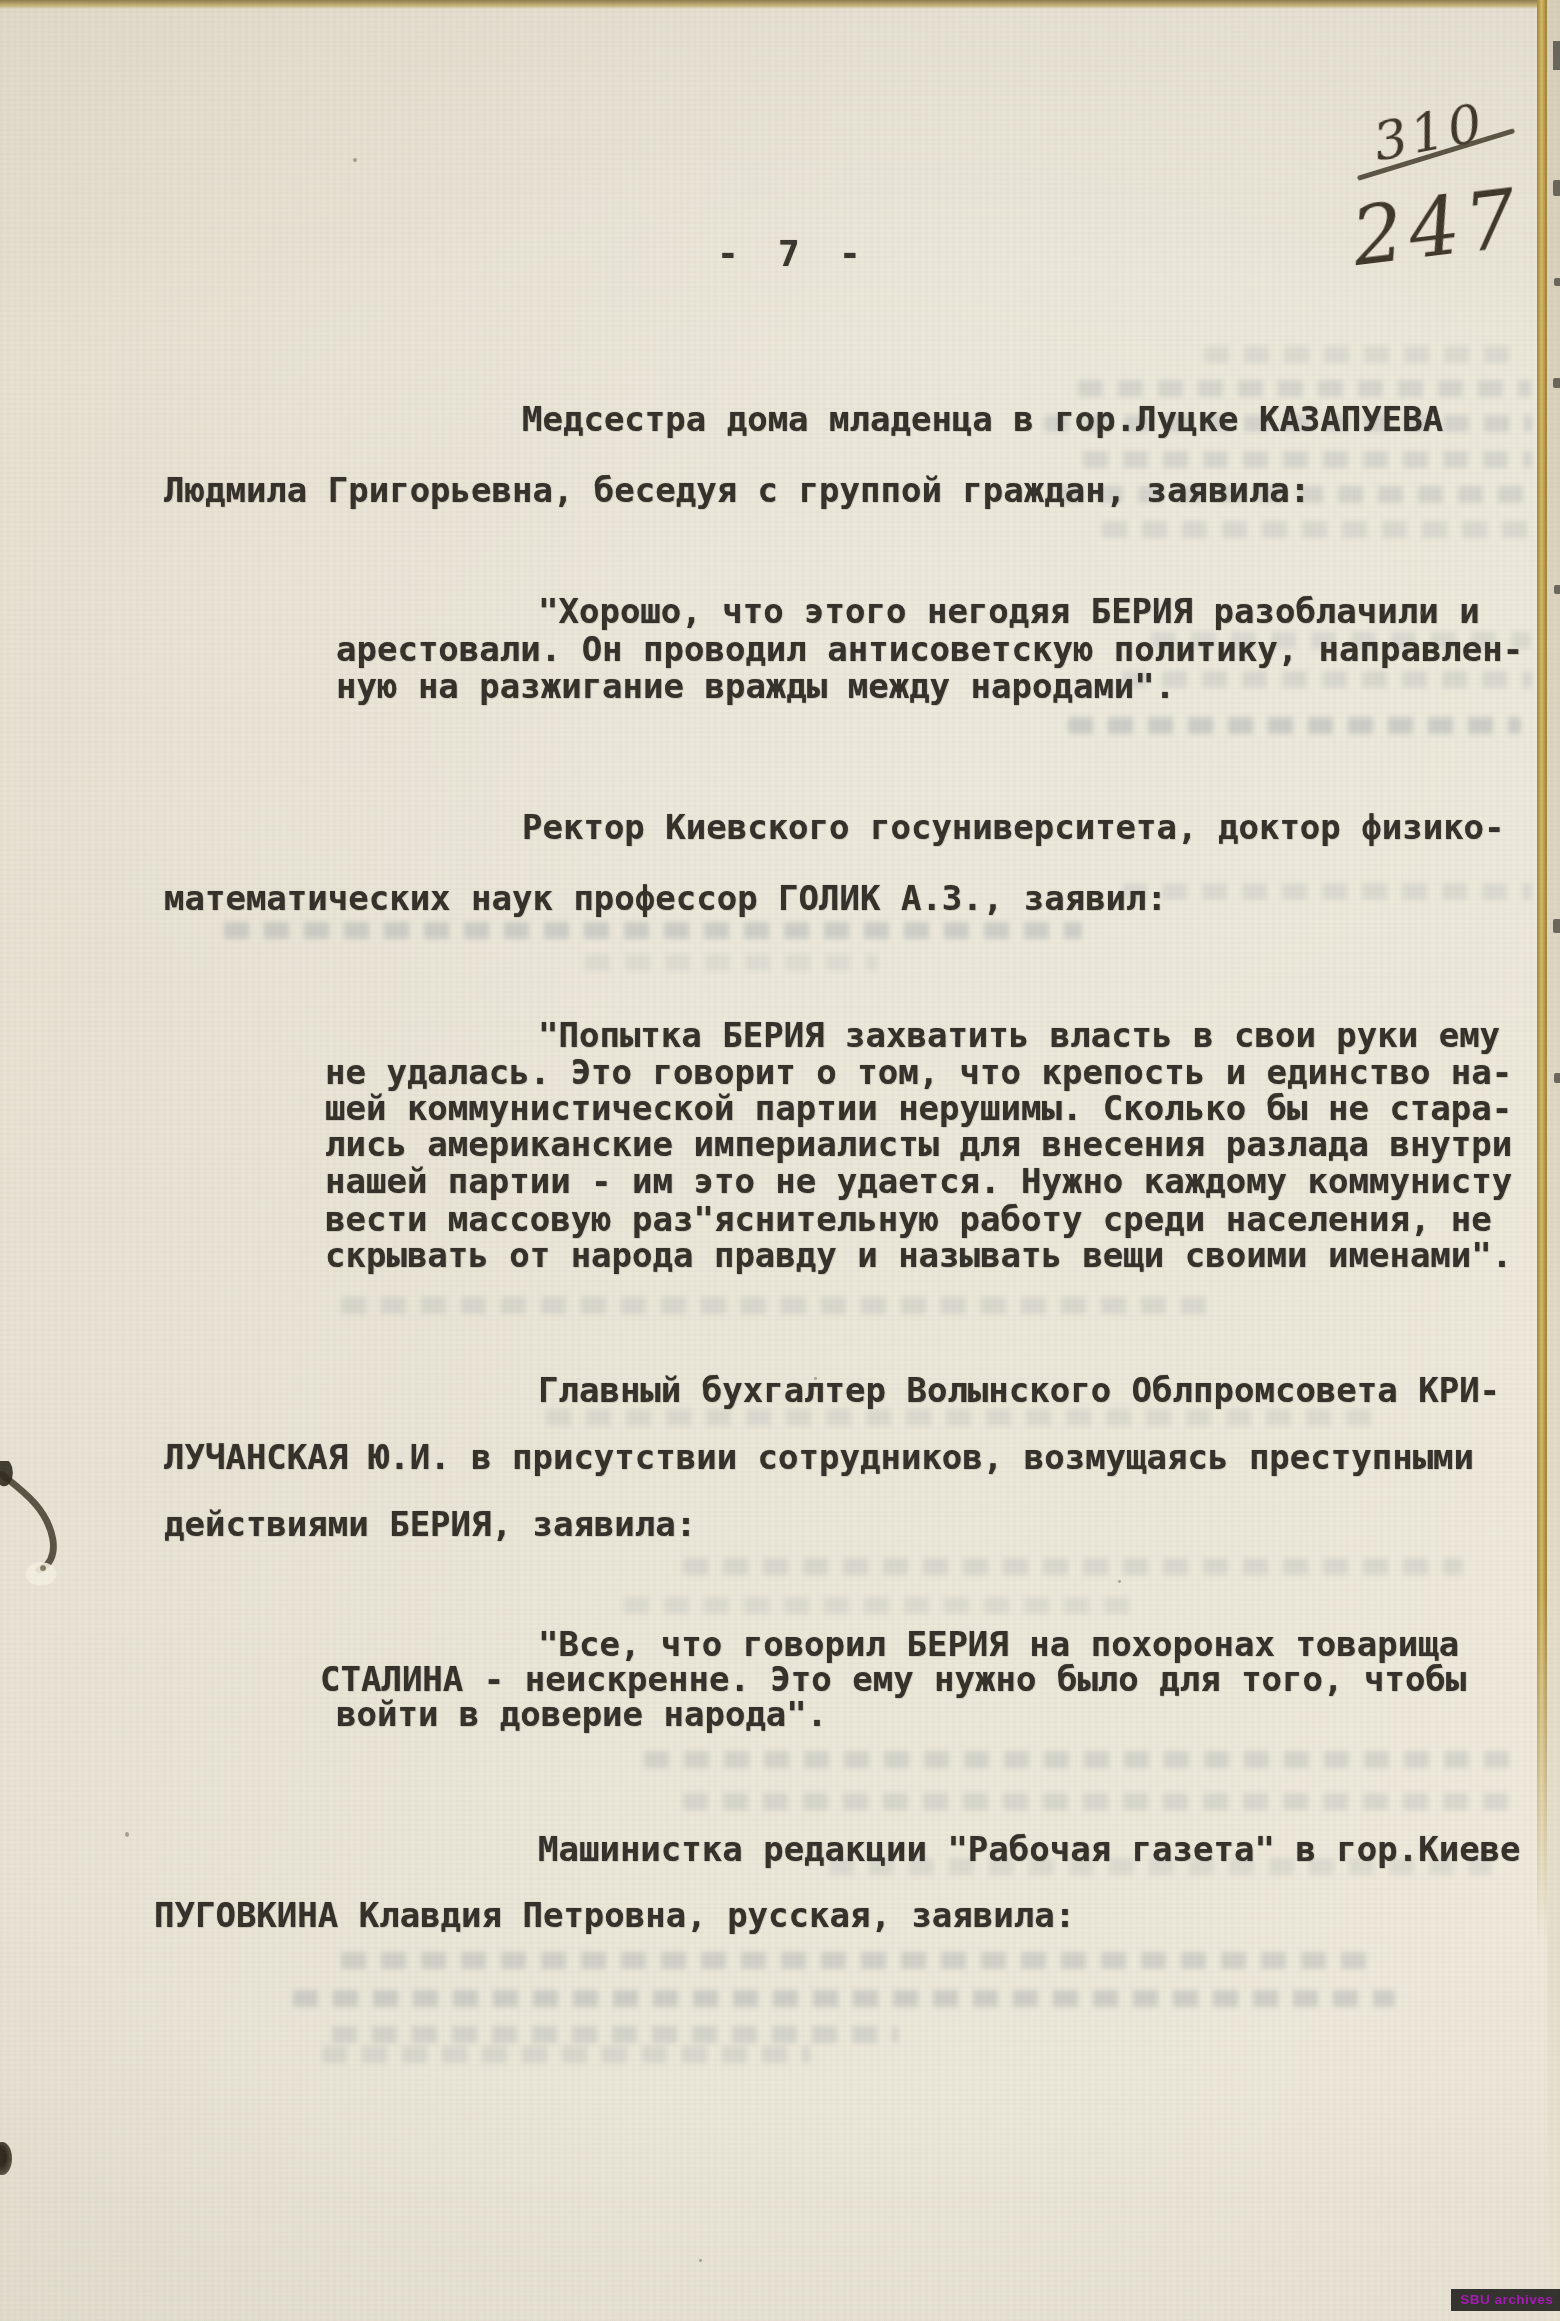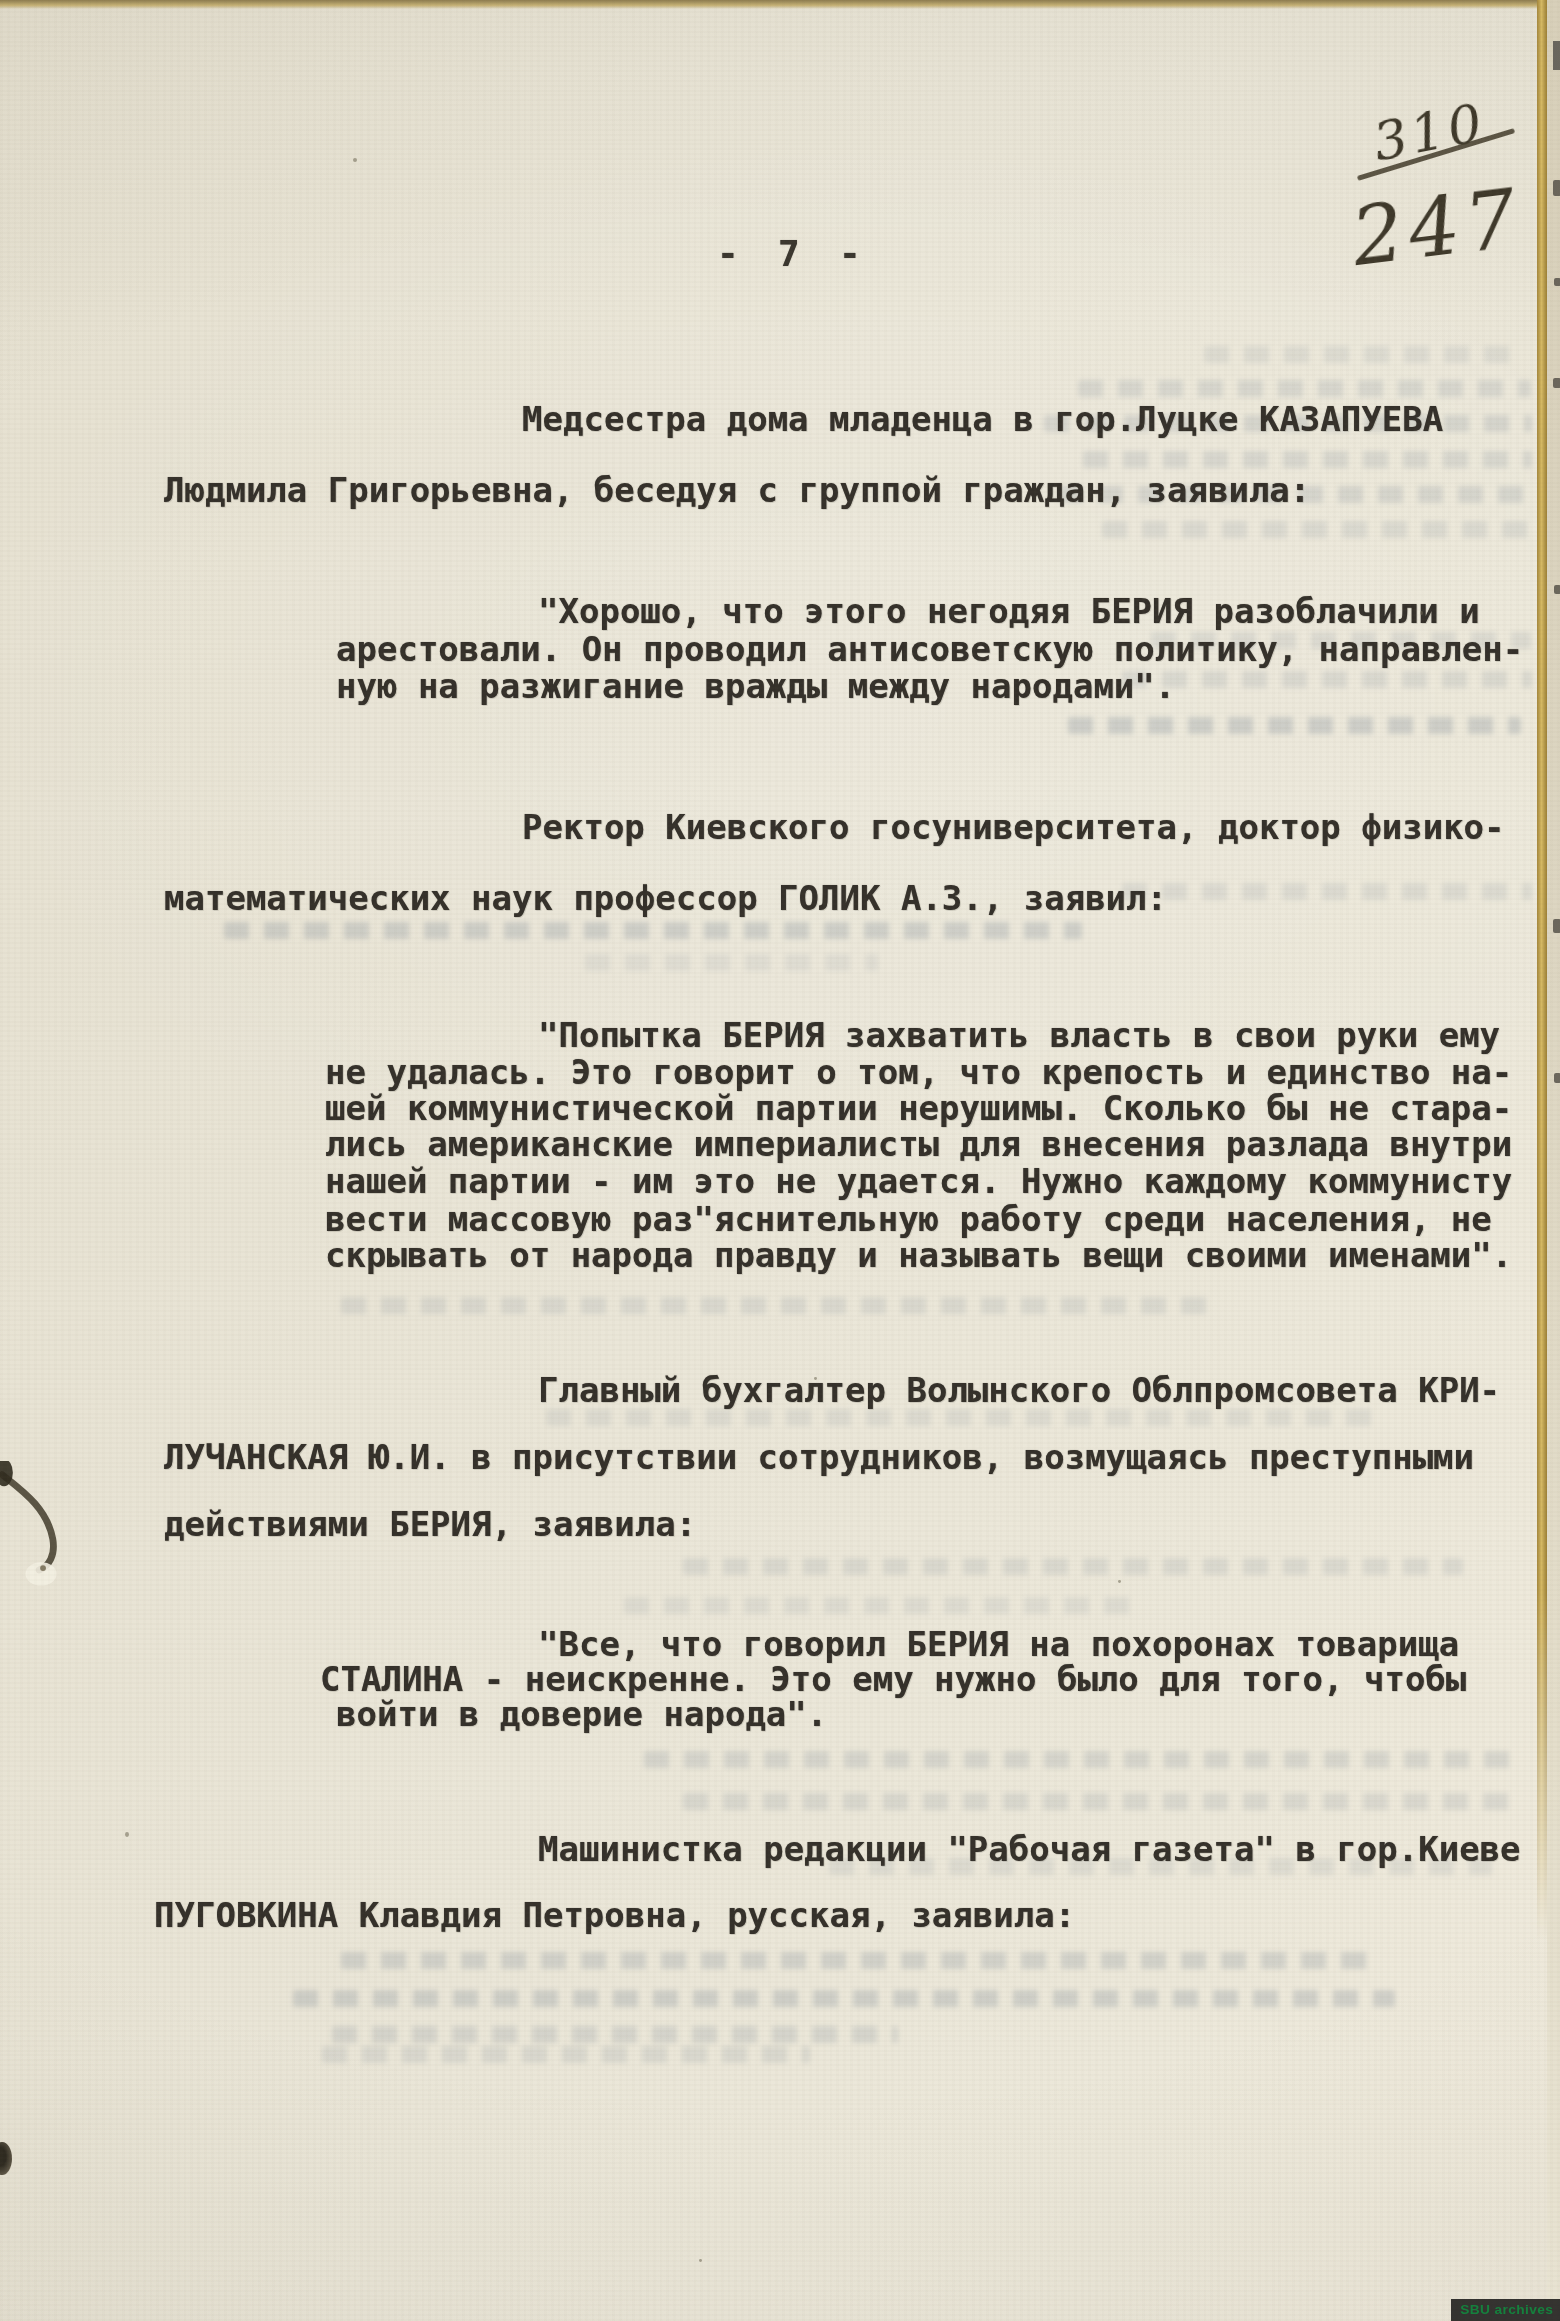--- a/index.html
+++ b/index.html
@@ -63,22 +63,22 @@
     background:linear-gradient(to bottom,#d8d0ba,#ddd6c2 40%,#e4decb 75%,#e8e3d2);}
   .edge-mark{position:absolute;background:#4e4a42;border-radius:2px;opacity:.8;}
   .corner-dark{position:absolute;left:1553px;top:41px;width:7.8px;height:29px;background:#5c5953;opacity:.9;}
   
   .thread{position:absolute;left:0;top:1461px;}
   .hole-bl{position:absolute;left:-7.8px;top:2142px;width:19.5px;height:33px;border-radius:50%;
     background:radial-gradient(ellipse at 40% 45%, #2e2a20 0 35%, #5a5343 70%, rgba(90,83,67,0) 100%);}
   .speck{position:absolute;border-radius:50%;background:#6e6753;opacity:.55;}
   
   .watermark{
-    position:absolute;right:0;bottom:0;
-    background:rgba(8,8,8,.8);color:#15803d;
+    position:absolute;right:0;bottom:10px;
+    background:rgba(8,8,8,.8);color:#a21caf;
     font:700 13.7px/17.6px "Liberation Sans", sans-serif;
     padding:2px 6.8px 2.9px 8.8px;letter-spacing:0.4px;
   }
 </style>
 </head>
 <body>
 
 <div class="paper"></div>
 
 <div>

